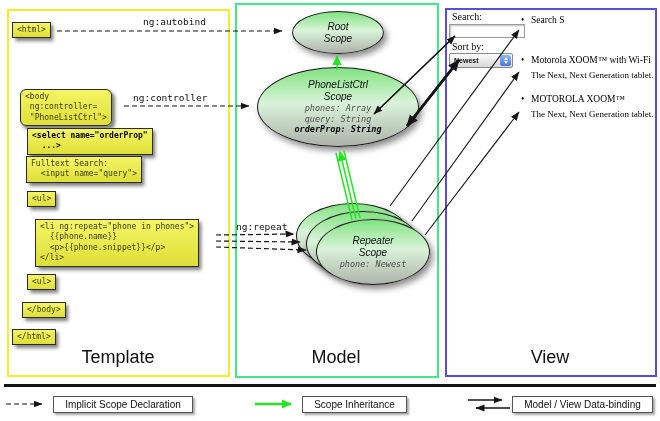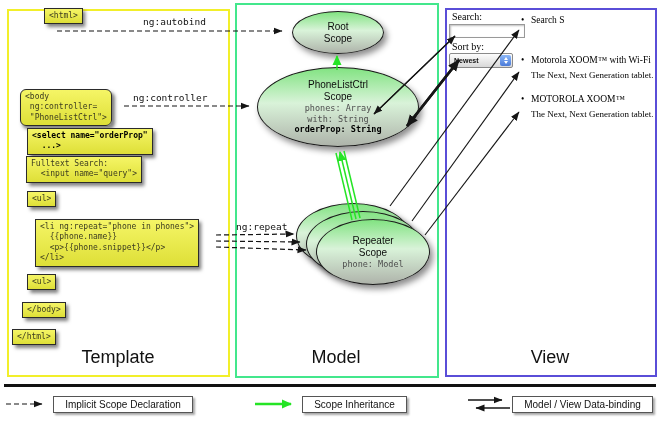--- a/index.html
+++ b/index.html
@@ -19,21 +19,21 @@
     font-family:"DejaVu Sans Mono",monospace;font-size:8px;line-height:1.3;color:#3b3b20;
     background:linear-gradient(180deg,var(--box_yellow_top,#f5f566),var(--box_yellow_bottom,#dedf37));
     border:1.5px solid #2b2b2b;padding:2px 4px;box-shadow:2.5px 3px 3.5px rgba(0,0,0,.5);}
   .code-box.bold{font-weight:bold;color:#000;}
   
   .edge-label{position:absolute;font-family:"DejaVu Sans Mono",monospace;font-size:9.5px;color:#111;}
   
   .scope{position:absolute;border:1.8px solid #1a1a1a;border-radius:50%;
     background:linear-gradient(180deg,var(--scope_green,#82e382) 0%,#d9f3d9 45%,#aeb3aa 100%);
     box-shadow:3px 4px 6px rgba(0,0,0,.45);
-    display:flex;flex-direction:column;align-items:center;justify-content:center;text-align:center;}
+    display:flex;flex-direction:column;align-items:center;justify-content:center;text-align:center;font-style:italic;}
   .scope .title{font-size:10px;color:#0d0d0d;line-height:1.2;white-space:pre-line;}
   .scope .prop{font-family:"DejaVu Sans Mono",monospace;font-size:8.5px;line-height:1.25;color:#4e4e4e;}
   .scope .prop.bold{color:#000;font-weight:bold;}
   #scope-root{left:292px;top:11px;width:90px;height:41px;}
   #scope-phonelist{left:257px;top:67px;width:160px;height:78px;}
   .rep{width:112px;height:64px;}
   #rep-back{left:296px;top:203px;}
   #rep-mid{left:306px;top:211px;}
   #rep-front{left:316px;top:219px;}
   
@@ -82,21 +82,21 @@
 
 <div id="canvas">
 
   <div class="panel" id="panel-template"></div>
   <div class="panel" id="panel-model"></div>
   <div class="panel" id="panel-view"></div>
   <div class="panel-label" id="lbl-template">Template</div>
   <div class="panel-label" id="lbl-model">Model</div>
   <div class="panel-label" id="lbl-view">View</div>
 
-  <div class="code-box z20" style="left:12px;top:8px;margin-left:32px;">&lt;html&gt;</div>
+  <div class="code-box z20" style="left:12px;top:22px;">&lt;html&gt;</div>
   <div class="code-box z20" style="left:20px;top:89px;border-radius:6px;">&lt;body
  ng:controller=
  "PhoneListCtrl"&gt;</div>
   <div class="code-box bold z20" style="left:27px;top:128px;">&lt;select name="orderProp"
   ...&gt;</div>
   <div class="code-box z20" style="left:26px;top:156px;">Fulltext Search:
   &lt;input name="query"&gt;</div>
   <div class="code-box z20" style="left:27px;top:191px;">&lt;ul&gt;</div>
   <div class="code-box z20" style="left:35px;top:219px;">&lt;li ng:repeat="phone in phones"&gt;
   {{phone.name}}
@@ -111,29 +111,29 @@
   <div class="edge-label" style="left:236px;top:221px;">ng:repeat</div>
 
   <div class="scope z10" id="scope-root">
     <div class="title">Root
 Scope</div>
   </div>
   <div class="scope z10" id="scope-phonelist">
     <div class="title">PhoneListCtrl
 Scope</div>
     <div class="prop">phones: Array</div>
-    <div class="prop">with: String</div>
+    <div class="prop">query: String</div>
     <div class="prop bold">orderProp: String</div>
   </div>
   <div class="scope rep z10" id="rep-back"></div>
   <div class="scope rep z10" id="rep-mid"></div>
   <div class="scope rep z20" id="rep-front">
     <div class="title">Repeater
 Scope</div>
-    <div class="prop">phone: Model</div>
+    <div class="prop">phone: Newest</div>
   </div>
 
   <div class="serif" id="search-label">Search:</div>
   <input id="search-input" value="" style="">
   <div class="serif" id="sort-label">Sort by:</div>
   <div id="sort-select">
     <span class="val">Newest</span>
     <span class="stepper">
       <span class="tri-up"></span>
       <span class="tri-down"></span>

